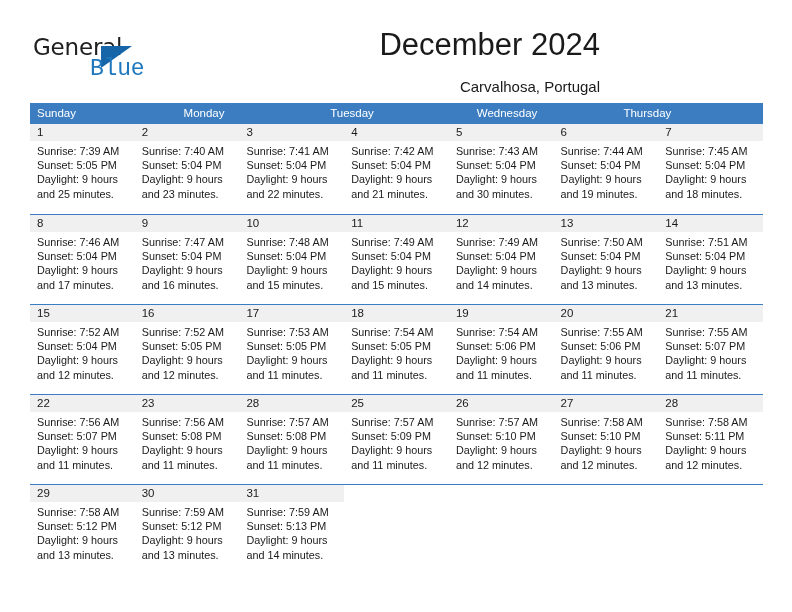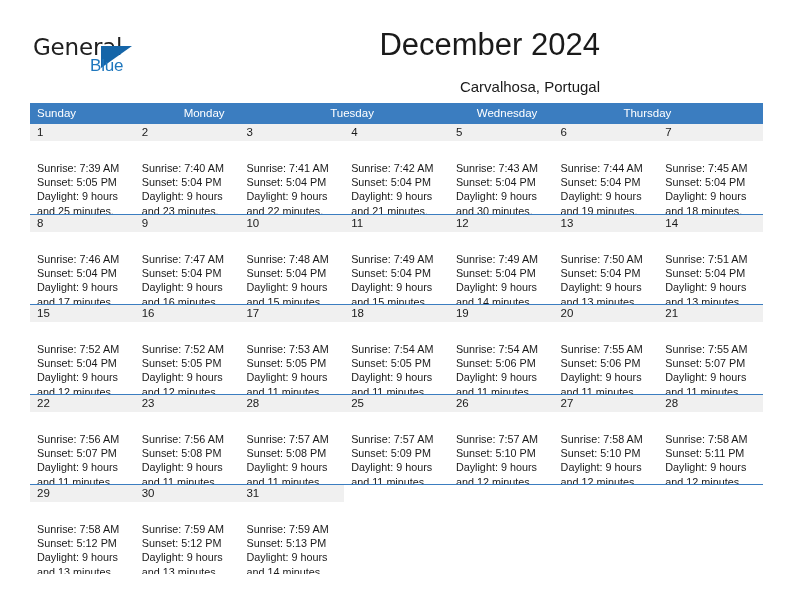--- a/index.html
+++ b/index.html
@@ -44,24 +44,24 @@
     top: 0;
     font-size: 23px;
     letter-spacing: -0.2px;
     color: #202020;
     font-family: "DejaVu Sans", sans-serif;
   }
   .brand-blue {
     position: absolute;
     left: 57px;
     top: 22px;
-    font-size: 17px;
+    font-size: 23px;
     letter-spacing: -0.2px;
     color: #1f77bd;
-    font-family: Liberation Sans, sans-serif;
+    font-family: Liberation Mono, monospace;
   }
   .brand-triangle {
     position: absolute;
     left: 68px;
     top: 12px;
     width: 0;
     height: 0;
     border-left: 31px solid #1565a8;
     border-bottom: 22px solid transparent;
   }
@@ -94,21 +94,20 @@
     position: absolute;
     left: 30px;
     top: 103px;
     width: 733px;
   }
 
   .dow-row {
     display: flex;
     background: #3b7dc0;
     height: 21px;
-    justify-content: flex-end;
   }
   .dow-cell {
     flex: 1 1 0;
     color: #ffffff;
     font-size: 11.5px;
     line-height: 21px;
     padding-left: 7px;
     box-sizing: border-box;
     white-space: nowrap;
   }
@@ -137,21 +136,21 @@
     font-size: 11.5px;
     color: #1a1a1a;
     padding-left: 7px;
     box-sizing: border-box;
   }
   .day-cell.empty .day-number {
     background: transparent;
   }
 
   .day-info {
-    padding: 20px 7px 0 7px;
+    padding: 3px 7px 0 7px;
     font-size: 10.8px;
     line-height: 14.2px;
     color: #1a1a1a;
   }
   .day-info div {
     white-space: nowrap;
   }
 </style>
 </head>
 <body>

